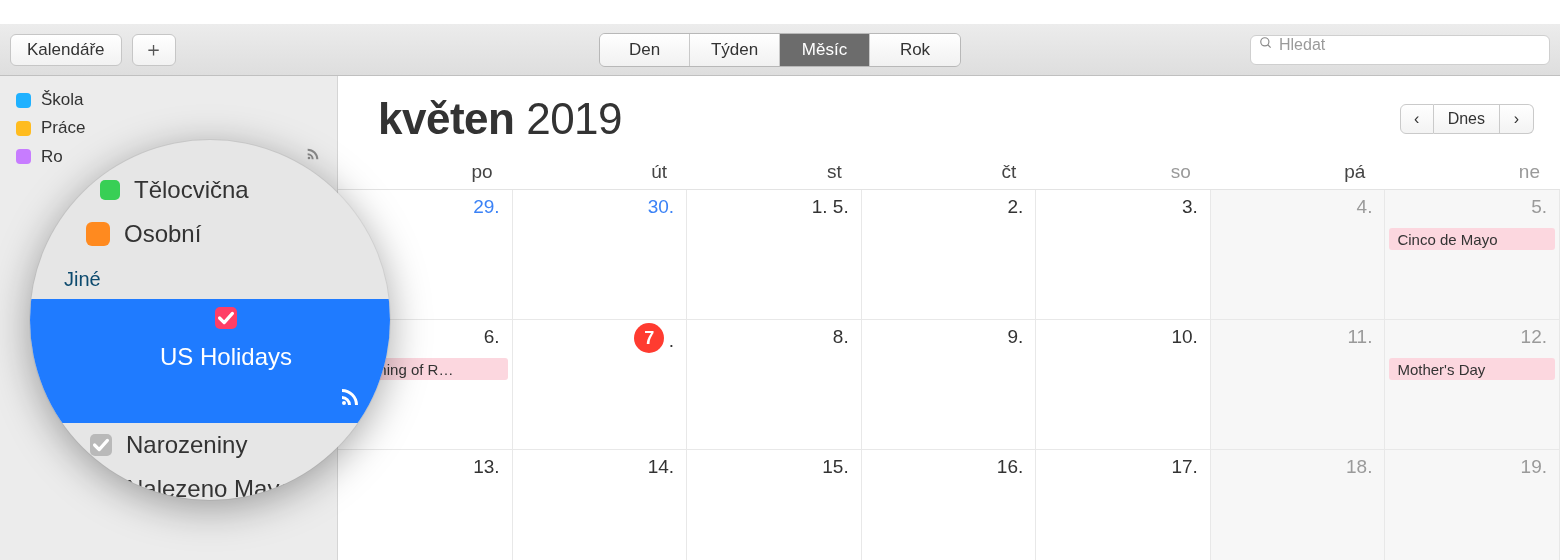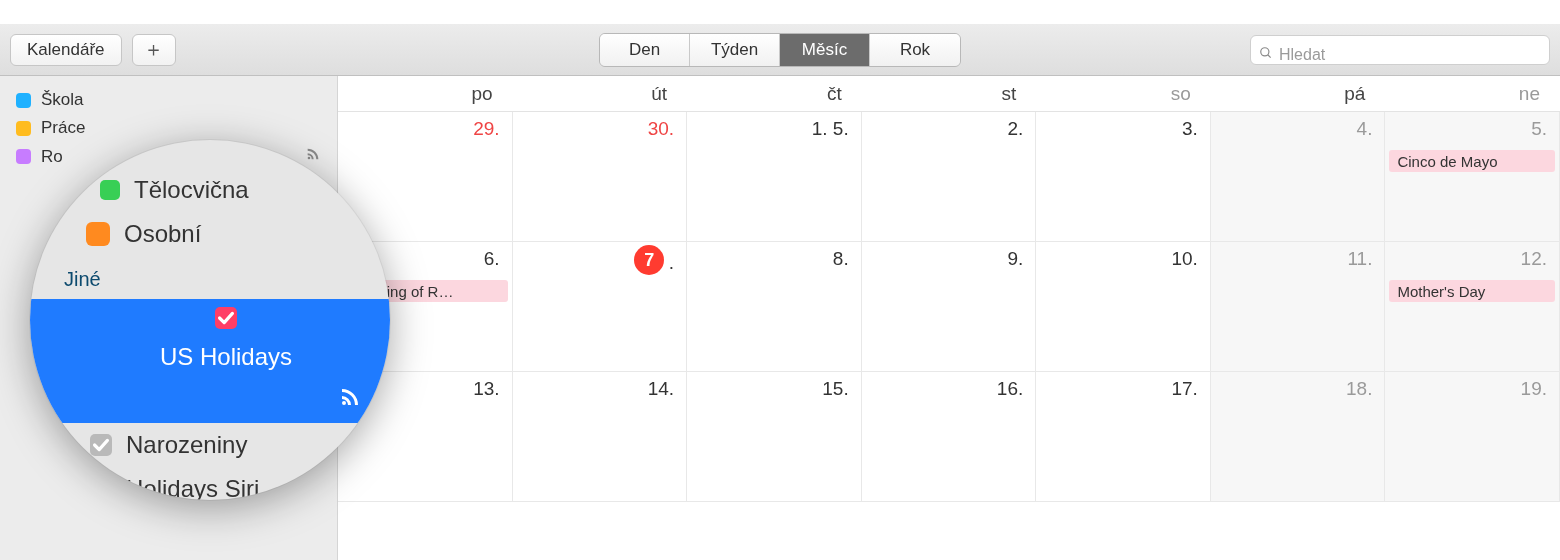--- a/index.html
+++ b/index.html
@@ -34,21 +34,21 @@
   .seg .sbtn {
     height: 32px; width: 90px; display:flex;align-items:center;justify-content:center;
     font-size: 17px; color:#333; background: linear-gradient(#ffffff,#f1f1f1);
     border-right: 1px solid #c9c9c9; cursor: default;
   }
   .seg .sbtn:last-child { border-right: none; }
   .seg .sbtn.active { background:#6c6c6c; color:#ffffff; }
   .search {
     margin-left:auto; width: 300px; height: 30px;
     background:#fff; border:1px solid #cfcfcf; border-radius: 6px;
-    display:flex; align-items:flex-end; padding: 0 8px; gap:6px;
+    display:flex; align-items:flex-start; padding: 0 8px; gap:6px;
   }
   .search svg { width:14px; height:14px; stroke:#8a8a8a; fill:none; stroke-width:2; }
   .search input { border:none; outline:none; font-size:16px; color:#333; width:100%; background:transparent; }
   .search input::placeholder { color:#9a9a9a; }
 
   
   .body { flex:1; display:flex; min-height:0; }
   .sidebar {
     width: 338px; background:#ececec; border-right:1px solid #d5d5d5;
     padding: 10px 0; position: relative;
@@ -79,21 +79,21 @@
   .dow { display:flex; align-items:center; justify-content:flex-end; padding-right:20px; font-size:19px; color:#444; }
   .dow.wknd { color:#9a9a9a; }
 
   .grid { display:grid; grid-template-columns: repeat(7,1fr); grid-auto-rows: 130px; }
   .cell {
     border-right:1px solid #e8e8e8; border-bottom:1px solid #e8e8e8;
     position:relative; padding: 8px 10px 0 0;
   }
   .cell.wknd { background:#f7f7f7; }
   .daynum { position:absolute; top:6px; right:12px; font-size:19px; color:#333; }
-  .daynum.dim { color:#ef4444; }
+  .daynum.dim { color:#3b82f6; }
   .daynum.wknd { color:#9a9a9a; }
   .today-badge {
     position:absolute; top:3px; right:22px; width:30px; height:30px;
     background:#ff3b30; color:#fff; border-radius:50%;
     display:flex; align-items:center; justify-content:center; font-size:18px; font-weight:600;
   }
   .today-dot { position:absolute; top:10px; right:12px; font-size:19px; color:#333; }
   .event {
     position:absolute; top:38px; left:4px; right:4px; height:22px;
     background:#fcd7df; color:#333; font-size:15px; border-radius:3px;
@@ -175,26 +175,40 @@
         <span class="sb-label">Ro</span>
         <span class="rss-small">
           <svg viewBox="0 0 24 24" fill="#8a8a8a">
               <path d="M4 4a16 16 0 0 1 16 16h-3A13 13 0 0 0 4 7zM4 11a9 9 0 0 1 9 9h-3a6 6 0 0 0-6-6zM6 20a2 2 0 1 1 0-4 2 2 0 0 1 0 4z"></path>
             </svg>
         </span>
       </div>
     </div>
 
     <div class="main">
+      <div class="month-header">
+        <div class="month-title">
+          <b>květen</b> <span>2019</span>
+        </div>
+        <div class="nav-group">
+          <div class="nav-btn">
+              <span>‹</span>
+            </div>
+          <div class="nav-btn mid">Dnes</div>
+          <div class="nav-btn">
+              <span>›</span>
+            </div>
+        </div>
+      </div>
 
       <div class="dow-row">
         <div class="dow">po</div>
         <div class="dow">út</div>
+        <div class="dow">st</div>
         <div class="dow">čt</div>
-        <div class="dow">st</div>
         <div class="dow wknd">so</div>
         <div class="dow">pá</div>
         <div class="dow wknd">ne</div>
       </div>
 
       <div class="grid" id="grid">
           <div class="cell">
             <div class="daynum dim">29.</div>
           </div>
           <div class="cell">
@@ -301,16 +315,16 @@
       </span>
       <span class="z-trunc">Narozeniny</span>
     </div>
 
     <div class="z-item" style="padding-left:60px">
       <span class="z-chk grey">
         <svg viewBox="0 0 24 24" fill="none" stroke="#fff" stroke-width="3.5" stroke-linecap="round" stroke-linejoin="round">
             <polyline points="5 12 10 17 19 7"></polyline>
           </svg>
       </span>
-      <span class="z-trunc">Holidays Siri</span>
+      <span class="z-trunc">Nalezeno Mayo</span>
     </div>
   </div>
 </div>
 
 </body></html>

